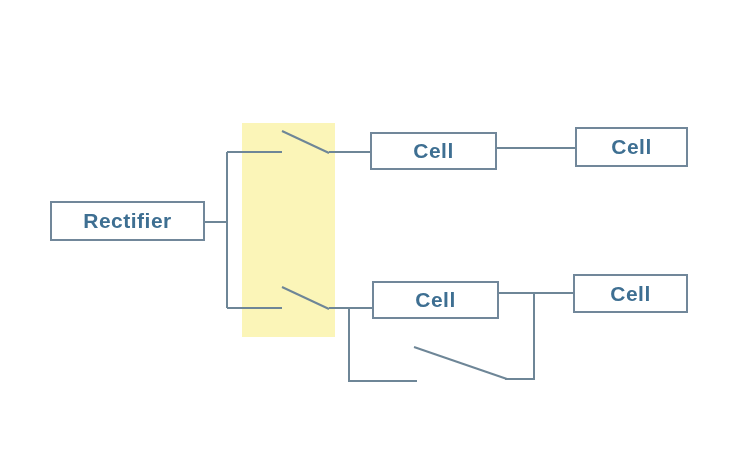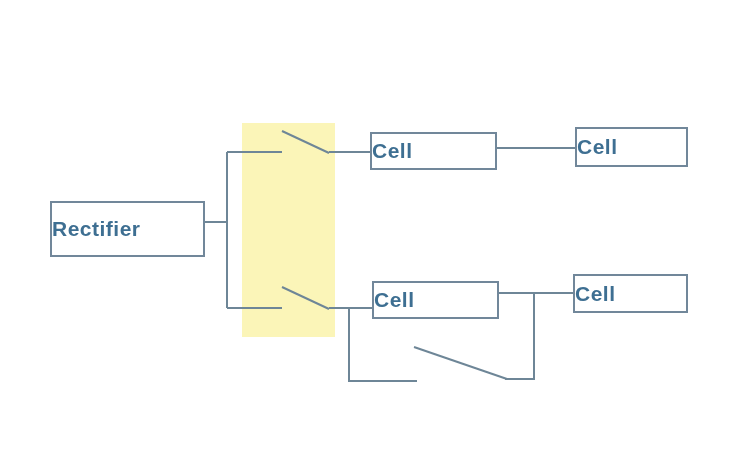--- a/index.html
+++ b/index.html
@@ -35,28 +35,28 @@
     stroke-width: 2;
     fill: none;
   }
   .node {
     position: absolute;
     box-sizing: border-box;
     background: #ffffff;
     border: 2px solid #71879A;
     display: flex;
     align-items: center;
-    justify-content: flex-start;
+    justify-content: center;
     z-index: 3;
     color: #3E6F92;
     font-weight: bold;
     font-size: 21px;
     letter-spacing: 0.5px;
   }
-  .node-rectifier { left: 50px;  top: 201px; width: 155px; height: 56px; }
+  .node-rectifier { left: 50px;  top: 201px; width: 155px; height: 40px; }
   .node-cell-t1   { left: 370px; top: 132px; width: 127px; height: 38px; }
   .node-cell-t2   { left: 575px; top: 127px; width: 113px; height: 40px; }
   .node-cell-b1   { left: 372px; top: 281px; width: 127px; height: 38px; }
   .node-cell-b2   { left: 573px; top: 274px; width: 115px; height: 39px; }
 </style>
 </head>
 <body>
 
 <div class="canvas">
 

